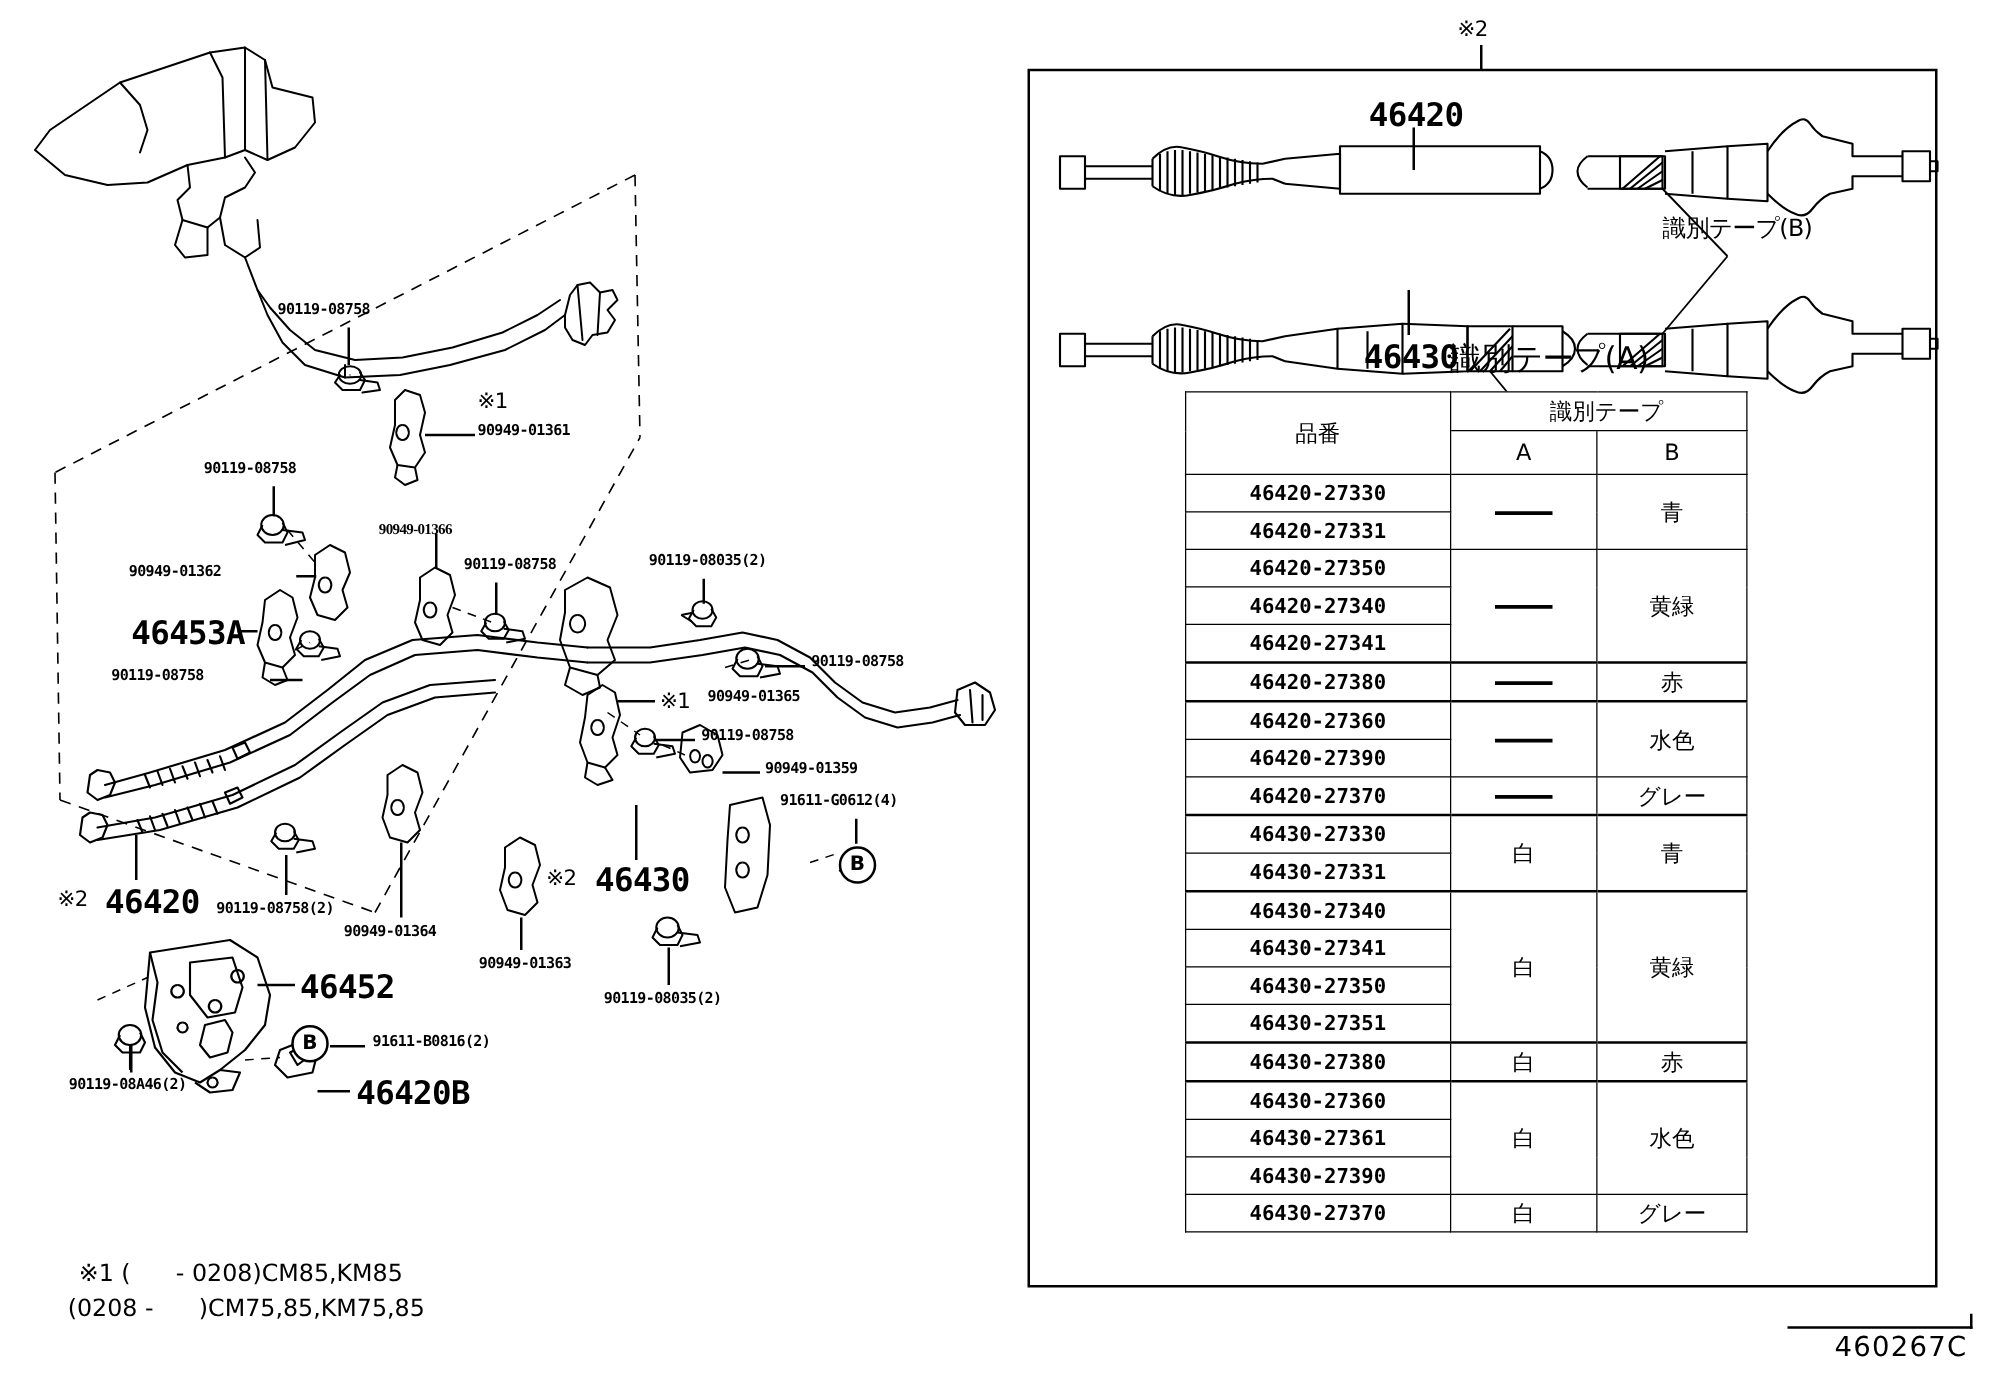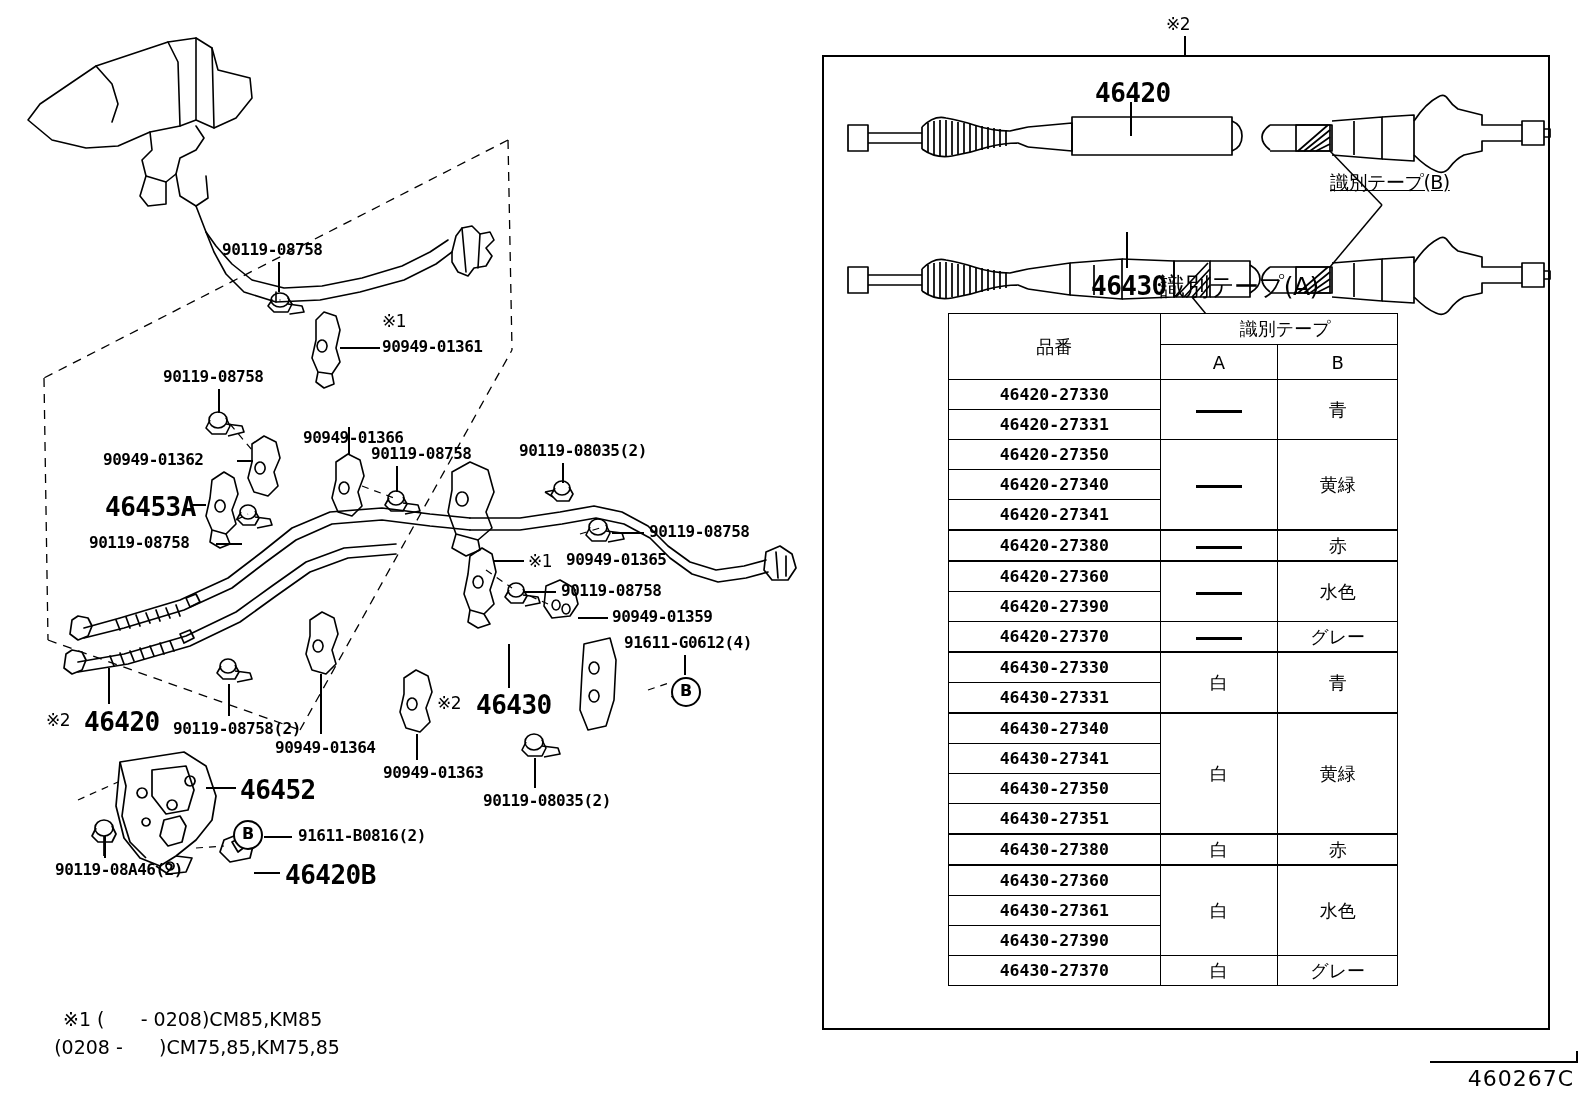--- a/index.html
+++ b/index.html
@@ -1,19 +1,19 @@
 <!DOCTYPE html>
 <html><head>
 <meta charset="utf-8">
 <style>
   html,body{margin:0;padding:0;background:#ffffff;}
   body{width:1592px;height:1099px;position:relative;overflow:hidden;
        font-family:"DejaVu Sans Mono","Liberation Mono",monospace;color:#000;}
   .lbl{position:absolute;white-space:nowrap;font-weight:bold;letter-spacing:-0.5px;}
-  .pn{font-size:16px;font-family:"DejaVu Sans Mono",monospace;font-weight:bold;}
+  .pn{font-size:12px;font-family:"DejaVu Sans Mono",monospace;font-weight:bold;}
   .pn-big{font-size:26px;font-family:"DejaVu Sans Mono",monospace;font-weight:bold;}
   .jp{font-family:"DejaVu Sans","Liberation Sans",sans-serif;font-weight:normal;}
   .leader{position:absolute;background:#000;}
   .hline{height:2px;}
   .vline{width:2px;}
   svg{position:absolute;top:0;left:0;overflow:visible;}
   
   #right-box{position:absolute;left:822px;top:55px;width:728px;height:975px;
              border:2.5px solid #000;box-sizing:border-box;background:#fff;}
   
@@ -233,21 +233,21 @@
   <div class="lbl pn" style="left:222px;top:240px;">90119-08758</div>
   <div class="leader vline" style="left:278px;top:262px;height:30px;"></div>
 
   <div class="lbl jp" style="left:382px;top:311px;font-size:17px;">※1</div>
   <div class="lbl pn" style="left:382px;top:337px;">90949-01361</div>
   <div class="leader hline" style="left:340px;top:347px;width:40px;"></div>
 
   <div class="lbl pn" style="left:163px;top:367px;">90119-08758</div>
   <div class="leader vline" style="left:218px;top:389px;height:24px;"></div>
 
-  <div class="lbl pn" style="left:303px;top:428px;">90949-01366</div>
+  <div class="lbl pn" style="left:303px;top:416px;font-family:Liberation Serif, serif;">90949-01366</div>
   <div class="leader vline" style="left:348px;top:427px;height:28px;"></div>
 
   <div class="lbl pn" style="left:103px;top:450px;">90949-01362</div>
   <div class="leader hline" style="left:237px;top:460px;width:16px;"></div>
 
   <div class="lbl pn" style="left:371px;top:444px;">90119-08758</div>
   <div class="leader vline" style="left:396px;top:466px;height:26px;"></div>
 
   <div class="lbl pn" style="left:519px;top:441px;">90119-08035(2)</div>
   <div class="leader vline" style="left:562px;top:463px;height:20px;"></div>
@@ -383,21 +383,21 @@
   </g>
 </svg>
 
 <div class="lbl pn-big" style="left:1095px;top:78px;">46420</div>
 <div class="leader vline" style="left:1130px;top:102px;height:34px;"></div>
 
 <div class="lbl pn-big" style="left:1091px;top:271px;">46430</div>
 <div class="leader vline" style="left:1126px;top:232px;height:36px;"></div>
 
 <div class="lbl jp" style="left:1160px;top:270px;font-size:25px;font-weight:normal;">識別テープ(A)</div>
-<div class="lbl jp" style="left:1330px;top:170px;font-size:19px;font-weight:normal;text-decoration:underline;">識別テープ(B)</div>
+<div class="lbl jp" style="left:1330px;top:170px;font-size:19px;font-weight:normal;">識別テープ(B)</div>
 
 <table id="tape-table">
   <colgroup>
       <col style="width:212px">
       <col style="width:118px">
       <col style="width:120px">
     </colgroup>
   <thead>
     <tr>
       <th rowspan="2" class="hd" style="height:64px;">品番</th>

